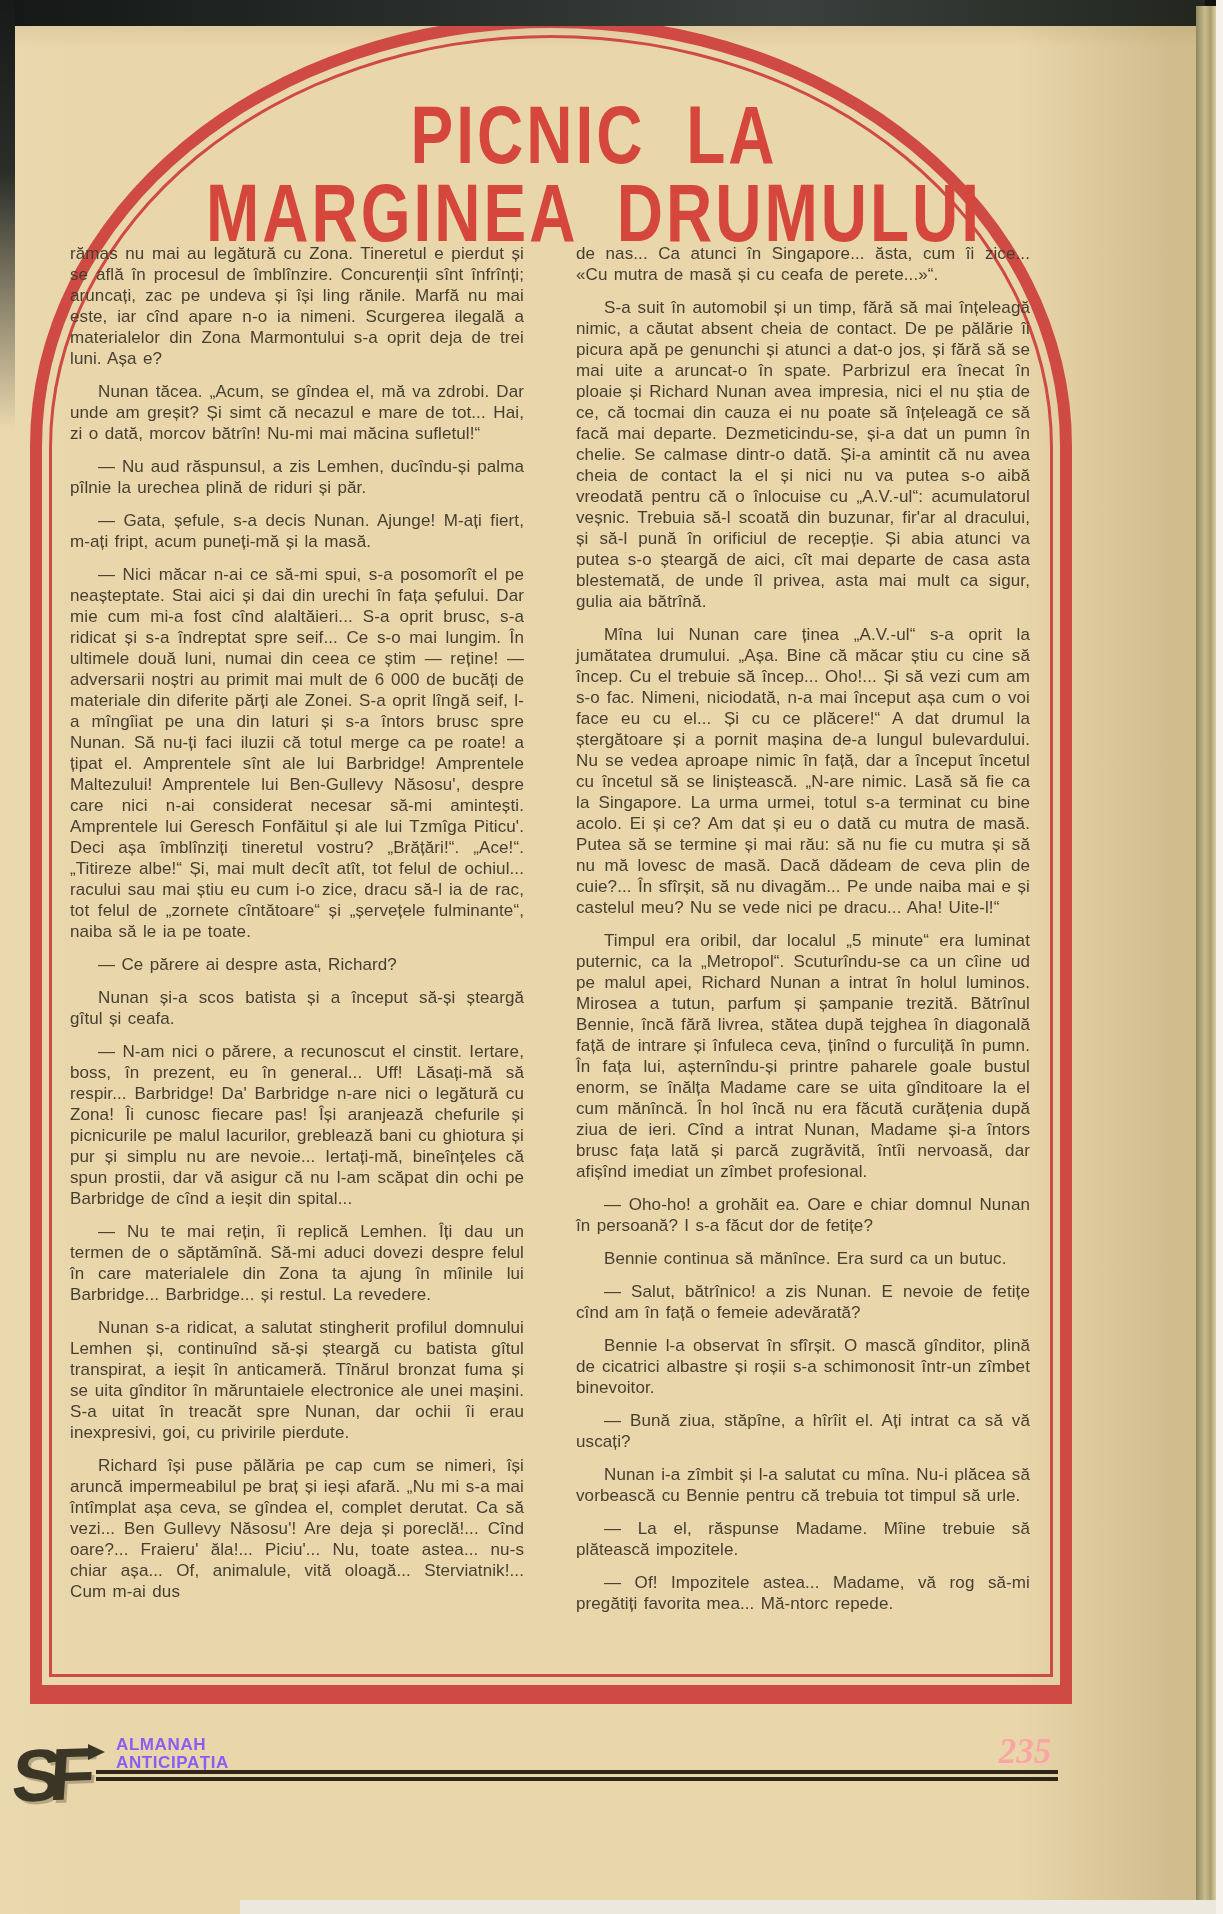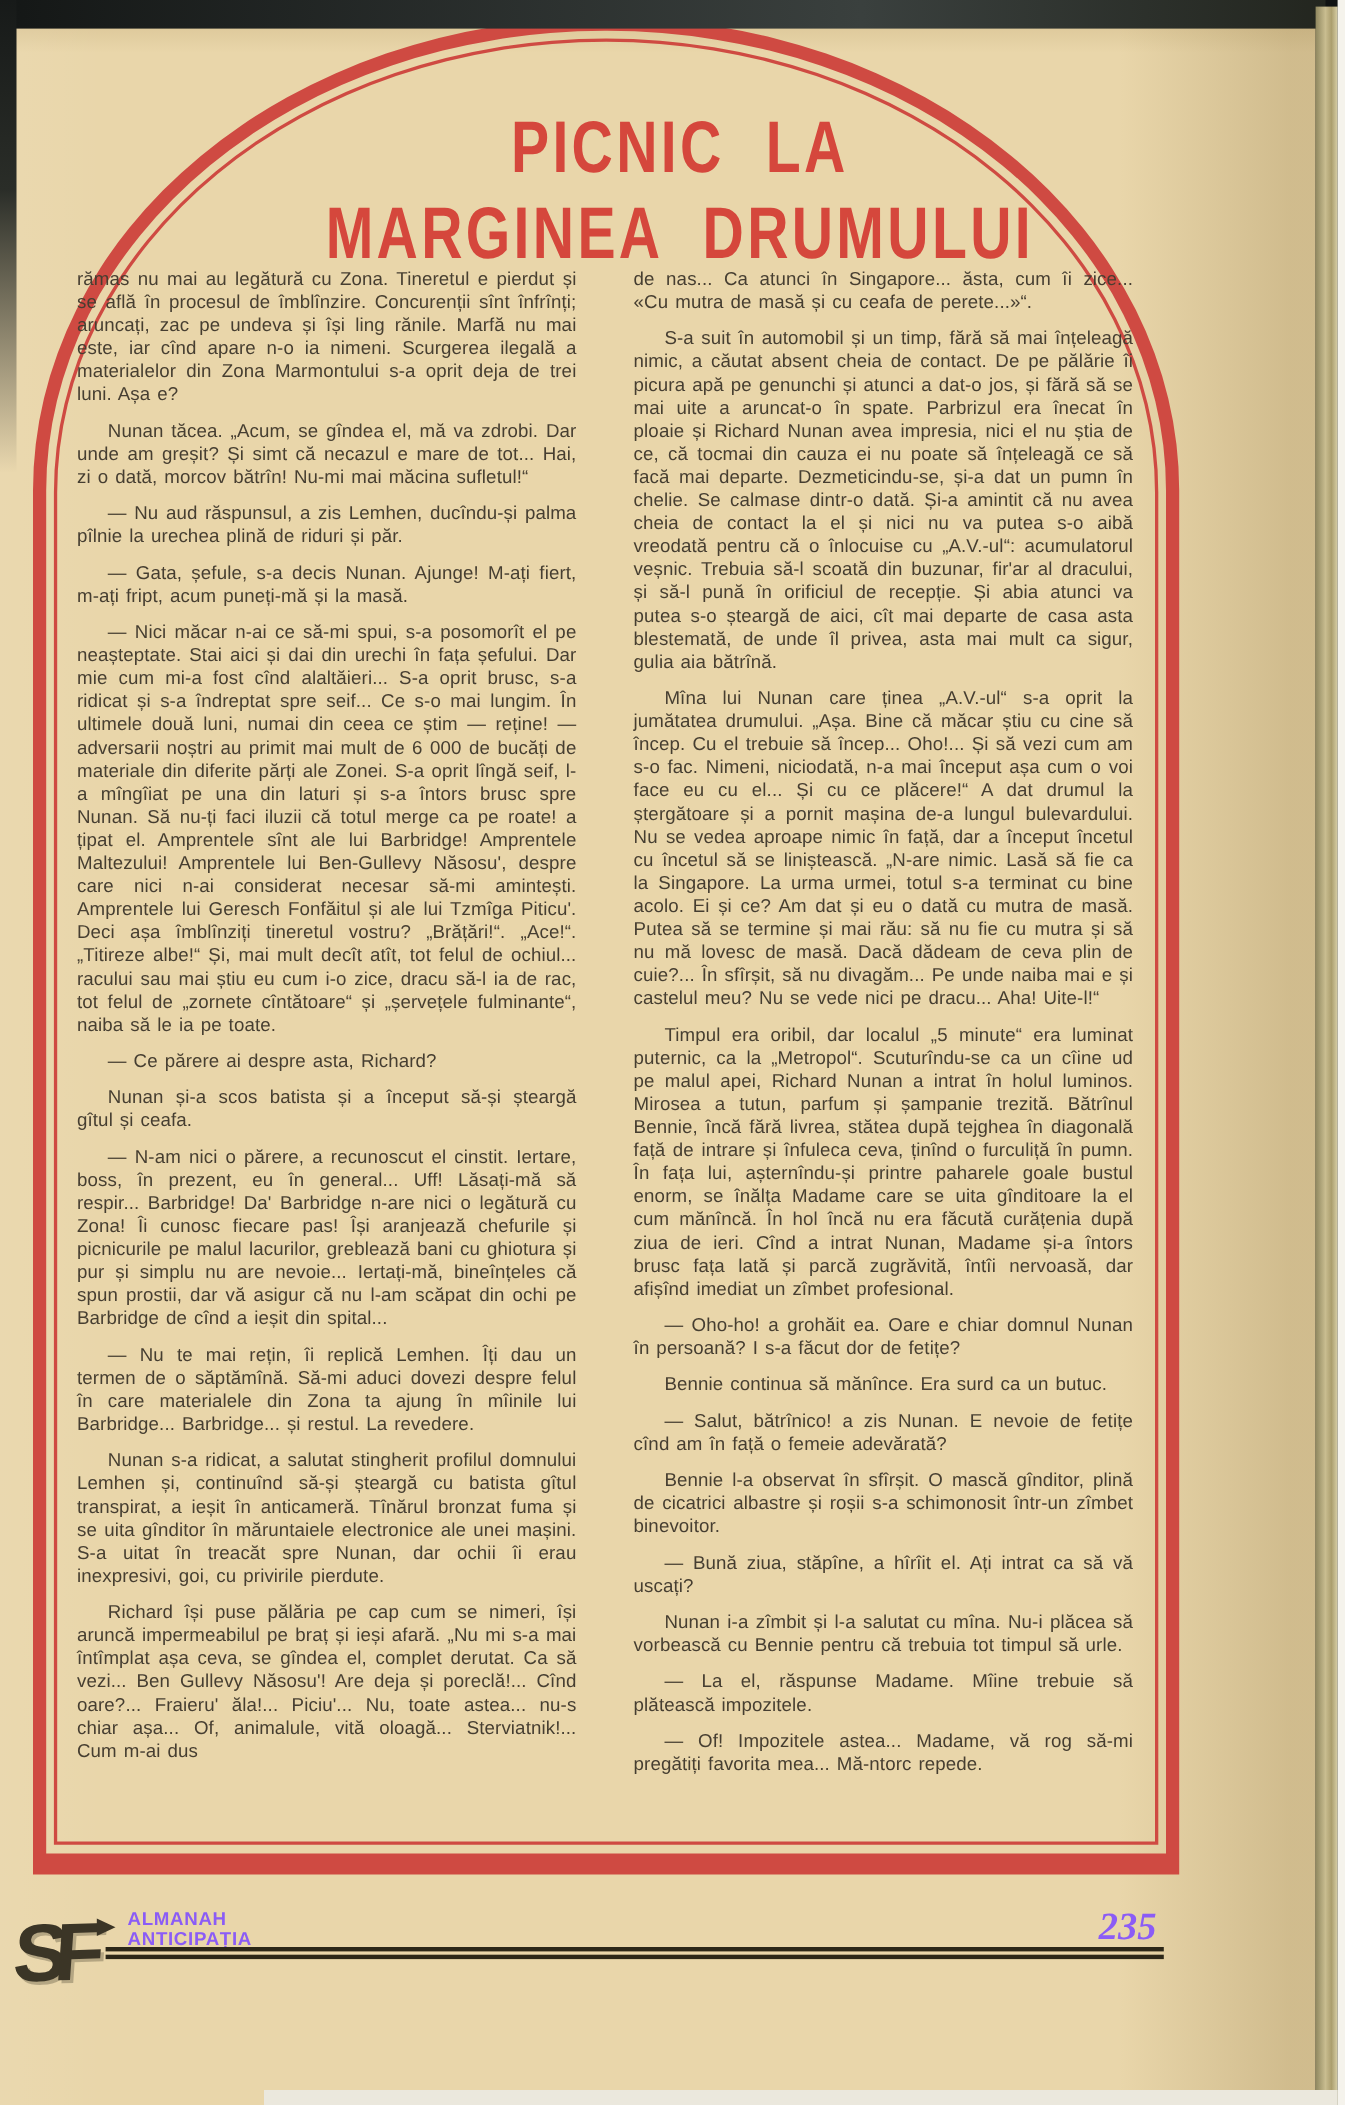--- a/index.html
+++ b/index.html
@@ -24,22 +24,22 @@
 
   
   .frame-outer{position:absolute;left:30px;top:16px;width:1042px;height:1688px;box-sizing:border-box;
       border:12px solid var(--frame-red);border-bottom-width:19px;
       border-radius:520px 520px 0 0 / 430px 430px 0 0;}
   .frame-inner{position:absolute;left:7px;top:7px;right:7px;bottom:8px;box-sizing:border-box;
       border:3px solid var(--frame-red);
       border-radius:505px 505px 0 0 / 415px 415px 0 0;}
 
   
-  .title{position:absolute;left:108px;top:96px;width:1020px;text-align:center;color:var(--title-red);
-      font-weight:bold;font-size:52px;letter-spacing:3px;word-spacing:20px;line-height:78px;}
+  .title{position:absolute;left:84px;top:96px;width:1020px;text-align:center;color:var(--title-red);
+      font-weight:bold;font-size:64px;letter-spacing:3px;word-spacing:20px;line-height:78px;}
   .title .t-line{transform:scaleY(1.28);transform-origin:center;}
 
   
   .col{position:absolute;top:231px;width:478px;height:1398px;overflow:hidden;
       color:var(--ink);font-size:17px;line-height:21px;text-align:justify;
       letter-spacing:.1px;word-spacing:1.5px;}
   .col-left{left:58px;}
   .col-right{left:564px;}
   .col p{margin:12px;text-indent:28px;}
   .col p.noindent{text-indent:0;}
@@ -47,21 +47,21 @@
   
   .sf-logo{position:absolute;left:12px;top:1732px;width:95px;height:100px;color:#3b3526;
       font-weight:900;font-size:74px;letter-spacing:-12px;transform:skewX(-6deg) rotate(-2deg);
       text-shadow:3px 3px 0 rgba(59,53,38,.30);}
   .arrow{position:absolute;left:88px;top:1744px;width:0;height:0;
       border-top:8px solid transparent;border-bottom:8px solid transparent;border-left:17px solid #3b3526;}
   .brand{position:absolute;left:116px;top:1736px;color:#8b5cf6;font-weight:bold;
       font-size:17px;line-height:18px;letter-spacing:.6px;}
   .foot-rule{position:absolute;left:96px;top:1770px;width:962px;height:11px;box-sizing:border-box;
       border-top:4px solid var(--rule-ink);border-bottom:4px solid var(--rule-ink);}
-  .pagenum{position:absolute;left:988px;top:1732px;width:74px;text-align:center;color:#8b5cf6;
+  .pagenum{position:absolute;left:988px;top:1732px;width:74px;text-align:center;color:#fca5a5;
       font-family:"Liberation Serif", serif;font-style:italic;font-weight:900;font-size:35px;}
 </style>
 </head>
 <body>
 
 <div class="canvas">
   <div class="paper"></div>
 
   <div class="frame-outer">
     <div class="frame-inner"></div>

